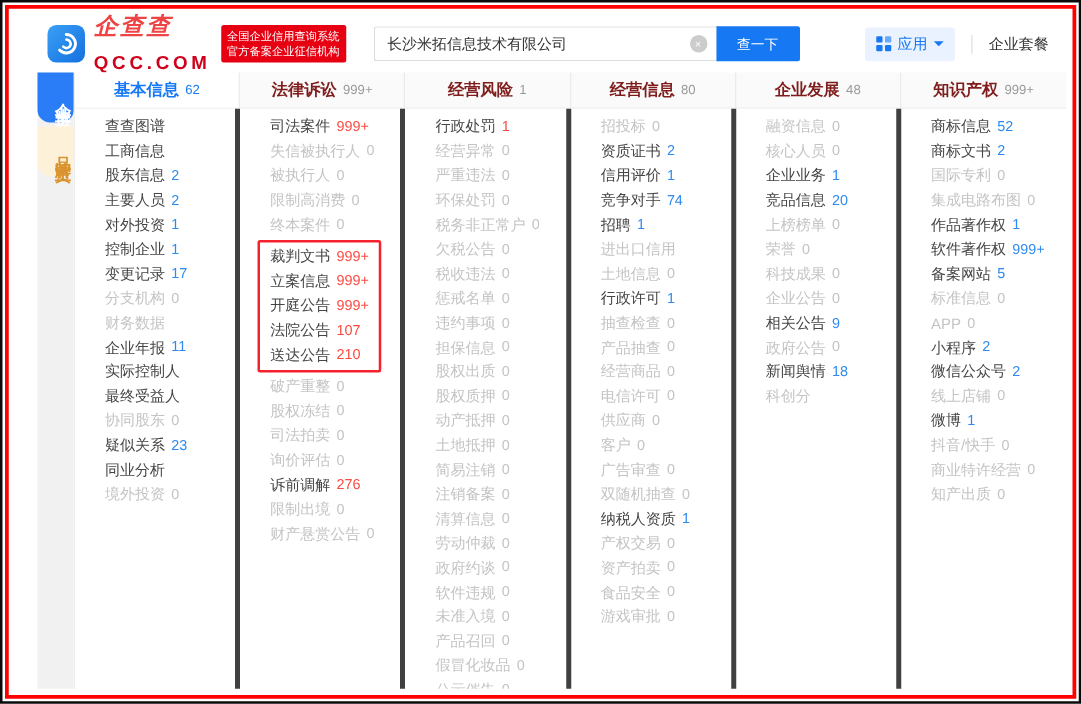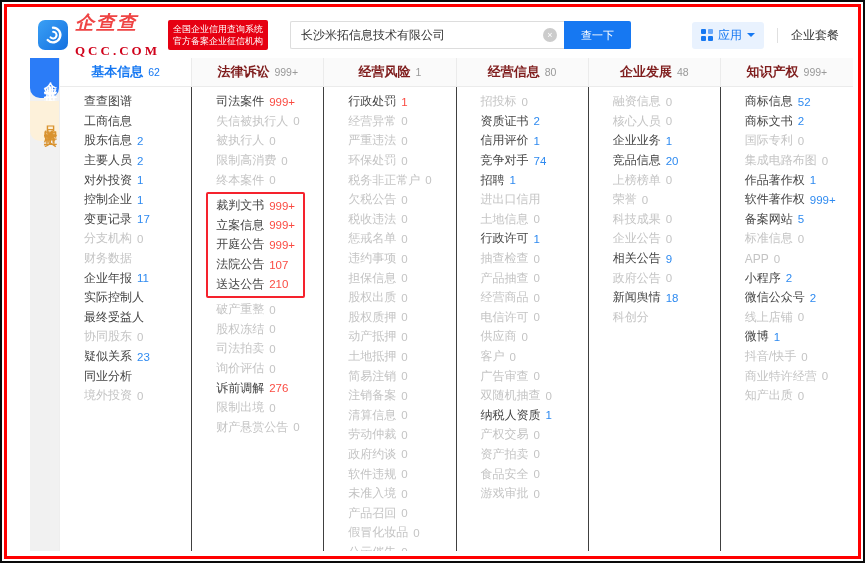--- a/index.html
+++ b/index.html
@@ -7,21 +7,21 @@
   .outer-frame { position:absolute; left:0; top:0; width:865px; height:563px; border:2px solid #0a0a0a; background:#fff; }
   .red-frame { position:absolute; inset:2px; border:3px solid #ff0000; background:#fff; overflow:hidden; }
   .page { position:absolute; inset:5px; display:flex; flex-direction:column; }
 
   
   .site-header { height:46px; display:flex; align-items:center; padding-left:26px; background:#fff; flex:none; }
   .logo-wrap { display:flex; align-items:center; }
   .logo-icon { width:30px; height:30px; border-radius:7px; background:linear-gradient(135deg,#3aa0f5,#1470e0); display:flex; align-items:center; justify-content:center; }
   .logo-text { margin-left:7px; display:flex; flex-direction:column; line-height:1; }
   .logo-cn { font-size:19px; font-weight:bold; color:#ef4444; letter-spacing:2px;font-style:italic; }
-  .logo-en { font-size:13px; color:#d0021b; letter-spacing:3px; margin-top:12px; font-weight:bold;font-family:Liberation Serif, serif; }
+  .logo-en { font-size:15px; color:#d0021b; letter-spacing:3px; margin-top:12px; font-weight:bold; }
   .logo-badge { margin-left:8px; background:#e60012; color:#fff; font-size:9px; line-height:1.35; padding:3px 5px; border-radius:2px; white-space:nowrap; }
   .search-wrap { display:flex; align-items:center; margin-left:22px; }
   .search-box { position:relative; width:274px; }
   .search-input { width:100%; height:28px; border:1px solid #ddd; border-right:none; border-radius:2px 0 0 2px; font-size:12px; color:#333; padding:0 26px 0 10px; outline:none; font-family:inherit; }
   .clear-icon { position:absolute; right:7px; top:7px; width:14px; height:14px; border-radius:50%; background:#ccc; color:#fff; font-size:9px; line-height:14px; text-align:center; cursor:pointer; }
   .search-btn { height:28px; padding:0 17px; background:#1678f2; color:#fff; border:none; font-size:11px; border-radius:0 2px 2px 0; cursor:pointer; font-family:inherit; }
   .header-right { margin-left:auto; display:flex; align-items:center; padding-right:14px; }
   .apps-pill { display:flex; align-items:center; background:#e9f2fe; border-radius:3px; padding:5px 9px; cursor:pointer; }
   .grid-icon { width:12px; height:12px; display:grid; grid-template-columns:5px 5px; grid-template-rows:5px 5px; gap:2px; margin-right:5px; }
   .grid-icon i { background:#1678f2; border-radius:1px; }
@@ -41,21 +41,21 @@
   .main-panel { flex:1; display:flex; flex-direction:column; border-left:1px solid #eee; min-width:0; }
   .col-heads { display:grid; grid-template-columns:repeat(6,1fr); background:#fafafa; border-bottom:1px solid #ebebeb; flex:none; }
   .col-head { height:28px; display:flex; align-items:center; justify-content:center; gap:5px; border-right:1px solid #ebebeb; cursor:pointer; }
   .col-head:last-child { border-right:none; }
   .col-title { font-size:13px; font-weight:bold; color:#7f1d1d; }
   .col-count { font-size:10.5px; color:#999; }
   .col-head.active { background:#fff; }
   .col-head.active .col-title, .col-head.active .col-count { color:#1678f2; }
 
   .cols-grid { flex:1; display:grid; grid-template-columns:repeat(6,1fr); background:#fff; min-height:0; }
-  .col-body { padding:5px 0 0 24px; border-right:1px solid #404040; overflow:hidden; }
+  .col-body { padding:5px 0 0 24px; border-right:4px solid #404040; overflow:hidden; }
   .col-body:last-child { border-right:none; }
   .item { height:19.6px; display:flex; align-items:center; gap:5px; font-size:12px; color:#454545; cursor:pointer; white-space:nowrap; }
   .item .lab { color:#454545; }
   .item.muted .lab, .item.muted .cnt { color:#c4c4c4; }
   .cnt { font-size:11.5px; }
   .cnt.blue { color:#2e8af0; }
   .cnt.red { color:#fa4b42; }
   .red-box { border:2px solid #f5222d; border-radius:2px; padding:2px 8px; margin:2px 0 2px -10px; width:fit-content; min-width:96px; }
 </style>
 </head>

